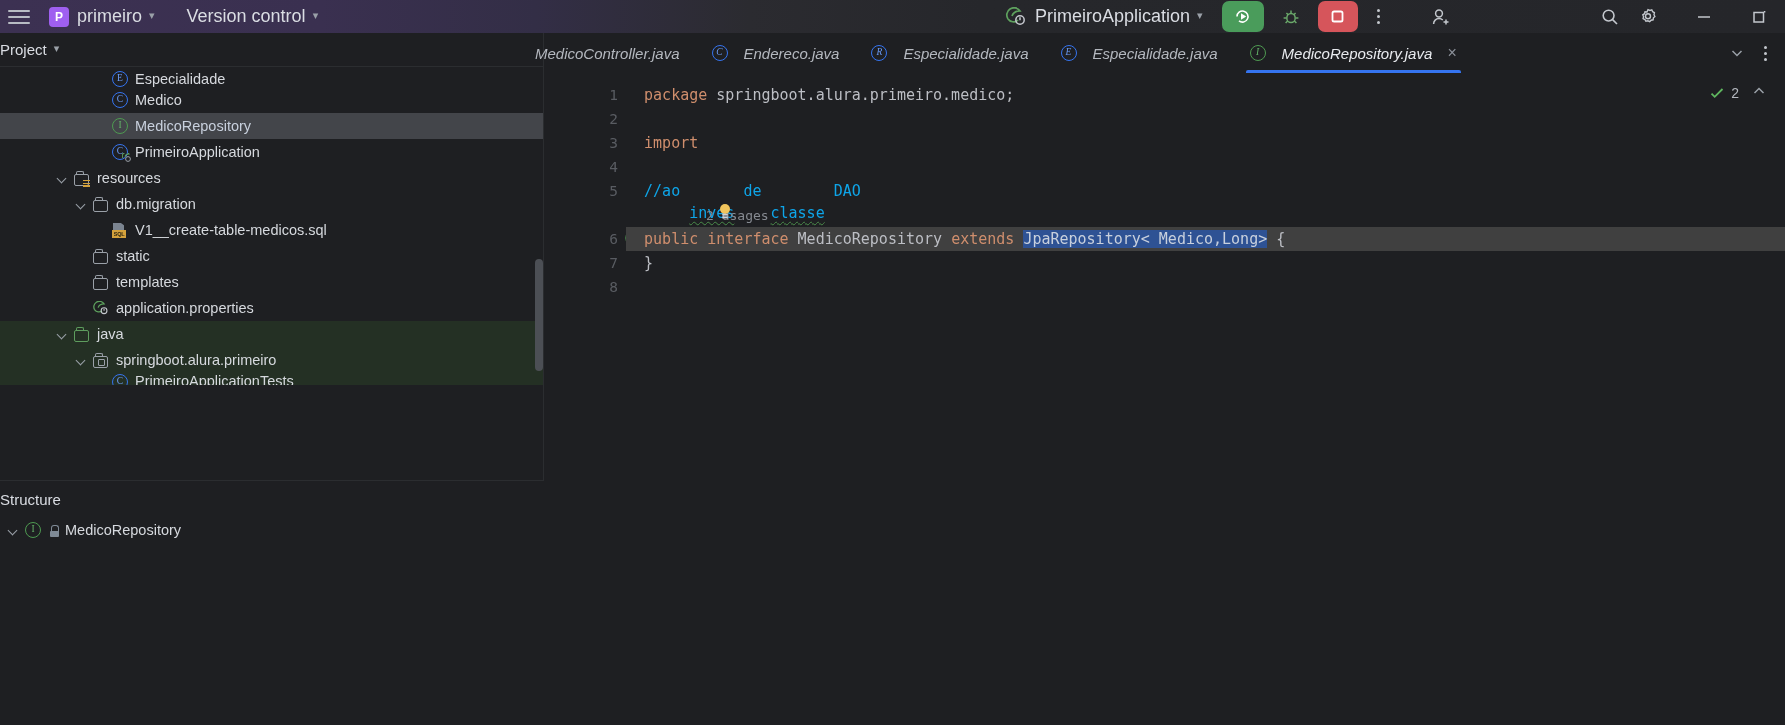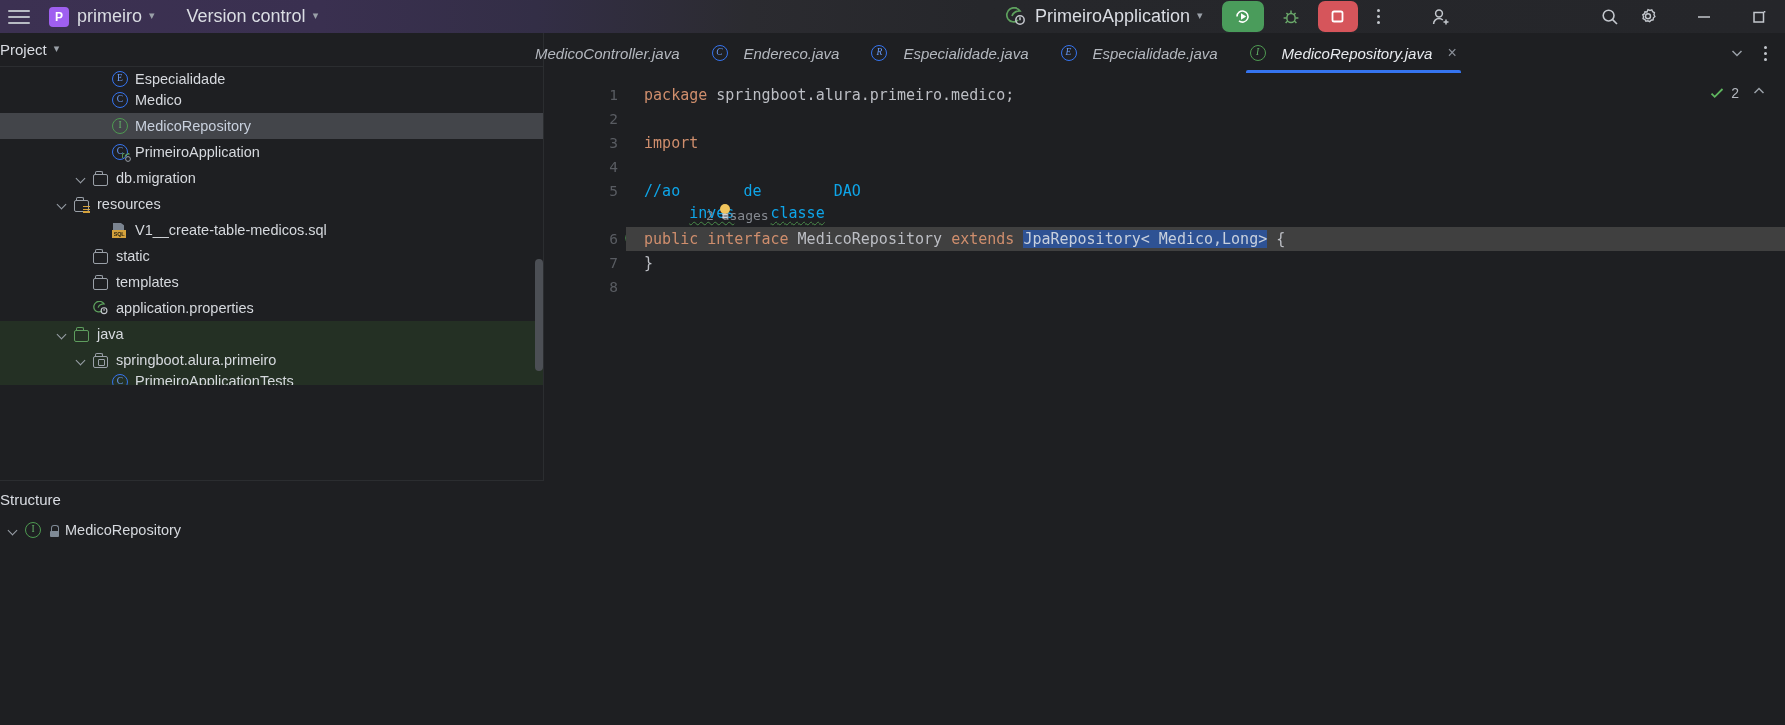--- a/index.html
+++ b/index.html
@@ -318,34 +318,34 @@
                 <span class="cicon" style="position:absolute;left:0;top:0">C</span>
                 <svg width="9" height="9" viewBox="0 0 9 9" style="position:absolute;right:-2px;bottom:-1px">
                   <path d="M1 5a3.6 3.6 0 0 1 6-4c-2 0-3.6 1-4 2.6" fill="none" stroke="#5ea15e" stroke-width="1.1"></path>
                   <circle cx="6" cy="6" r="2.4" fill="none" stroke="#9aa0a8" stroke-width="1"></circle>
                 </svg>
               </span>
             </span>
             <span>PrimeiroApplication</span>
           </div>
           <div class="row">
+            <span style="width: 57px; flex: 0 0 57px;"></span>
+            <span class="twisty"></span>
+            <span class="ti" style="display: flex; align-items: center;">
+              <span class="folder res"></span>
+            </span>
+            <span>resources</span>
+          </div>
+          <div class="row">
             <span style="width: 76px; flex: 0 0 76px;"></span>
             <span class="twisty"></span>
             <span class="ti" style="display: flex; align-items: center;">
               <span class="folder"></span>
             </span>
             <span>db.migration</span>
-          </div>
-          <div class="row">
-            <span style="width: 57px; flex: 0 0 57px;"></span>
-            <span class="twisty"></span>
-            <span class="ti" style="display: flex; align-items: center;">
-              <span class="folder res"></span>
-            </span>
-            <span>resources</span>
           </div>
           <div class="row">
             <span style="width: 95px; flex: 0 0 95px;"></span>
             <span class="twisty blank"></span>
             <span class="ti" style="display: flex; align-items: center;">
               <span class="sqlic"></span>
             </span>
             <span>V1__create-table-medicos.sql</span>
           </div>
           <div class="row">

